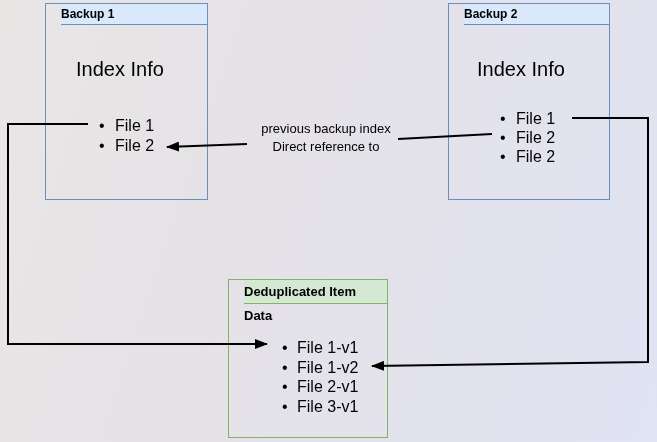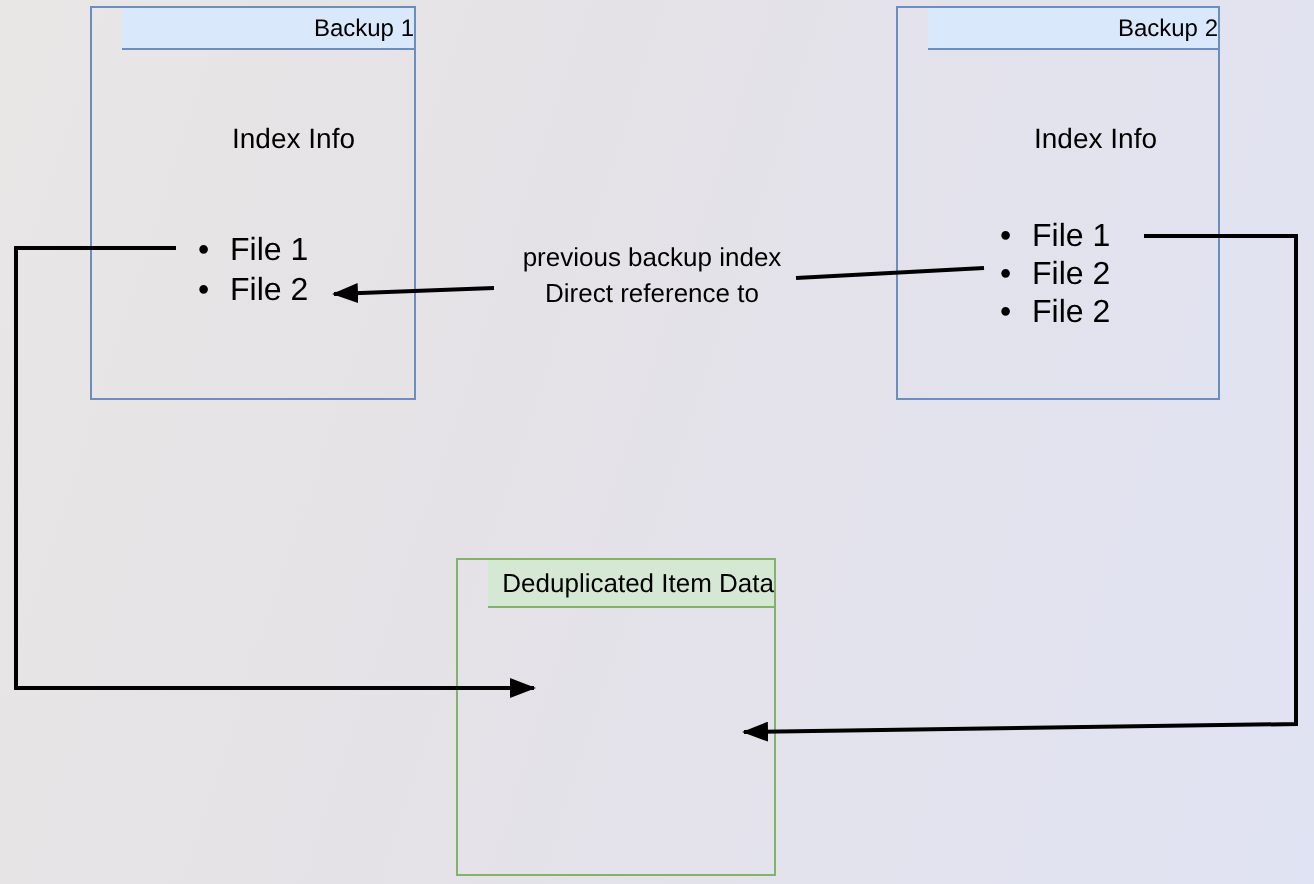--- a/index.html
+++ b/index.html
@@ -35,43 +35,42 @@
   }
   .box.blue { border-color: #6c8ebf; }
   .box.green { border-color: #82b366; }
   .box-header {
     position: absolute;
     left: 15px;
     right: 0;
     top: 0;
     box-sizing: border-box;
     border-bottom: 1px solid;
-    font-weight: normal;
-    text-align: right;
+    font-weight: bold;
+    text-align: left;
   }
   .blue .box-header {
     height: 21px;
     line-height: 21px;
     font-size: 12px;
     background: #dae8fc;
     border-color: #6c8ebf;
   }
   .green .box-header {
     height: 24px;
     line-height: 24px;
     font-size: 13px;
     background: #d5e8d4;
     border-color: #82b366;
   }
   .body-label {
     position: absolute;
-    font-size: 14px;
+    font-size: 20px;
     line-height: 20px;
     white-space: nowrap;
-    margin-left: 40px;
   }
   ul.items {
     position: absolute;
     margin: 0;
     padding: 0;
     list-style: none;
     font-size: 16px;
   }
   ul.items li {
     position: relative;
@@ -118,20 +117,26 @@
     <div class="body-label" style="left:28px; top:55px;">Index Info</div>
     <ul class="items" style="left:51px; top:105px;">
       <li>File 1</li>
       <li>File 2</li>
       <li>File 2</li>
     </ul>
   </div>
 
   <div class="box green dd" style="left:228px; top:279px; width:160px; height:159px;">
     <div class="box-header">Deduplicated Item Data</div>
+    <ul class="items" style="left:53px; top:58px; padding-left:0;">
+      <li style="padding-left:15px;">File 1-v1</li>
+      <li style="padding-left:15px;">File 1-v2</li>
+      <li style="padding-left:15px;">File 2-v1</li>
+      <li style="padding-left:15px;">File 3-v1</li>
+    </ul>
   </div>
 
   <div class="edge-label">
     <div>previous backup index</div>
     <div>Direct reference to</div>
   </div>
 
   <svg class="connectors" width="657" height="442" viewBox="0 0 657 442">
     <defs>
       <marker id="arrowhead" markerUnits="userSpaceOnUse" markerWidth="13" markerHeight="10" refX="12" refY="5" orient="auto">

